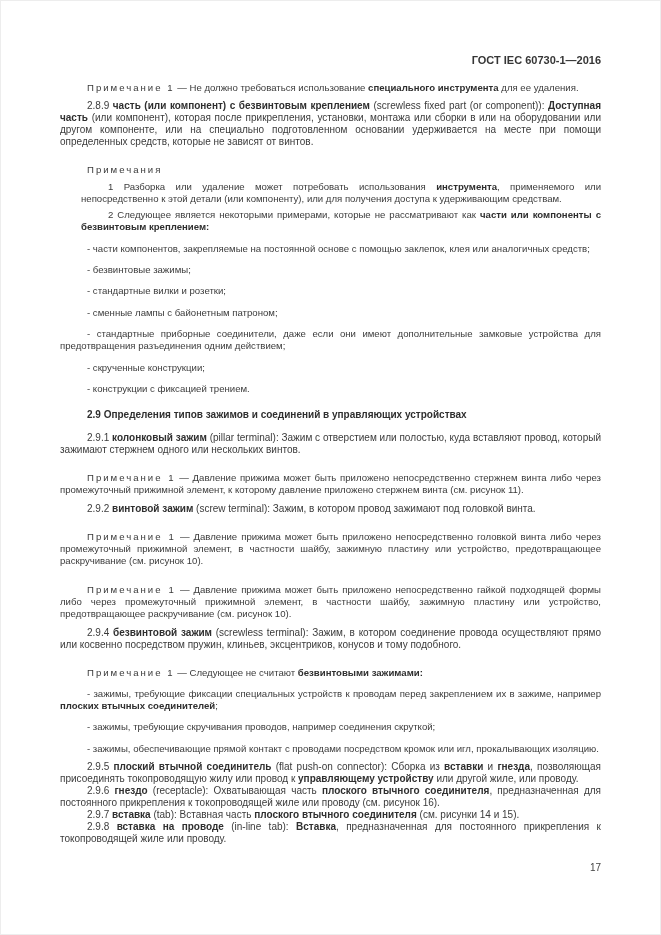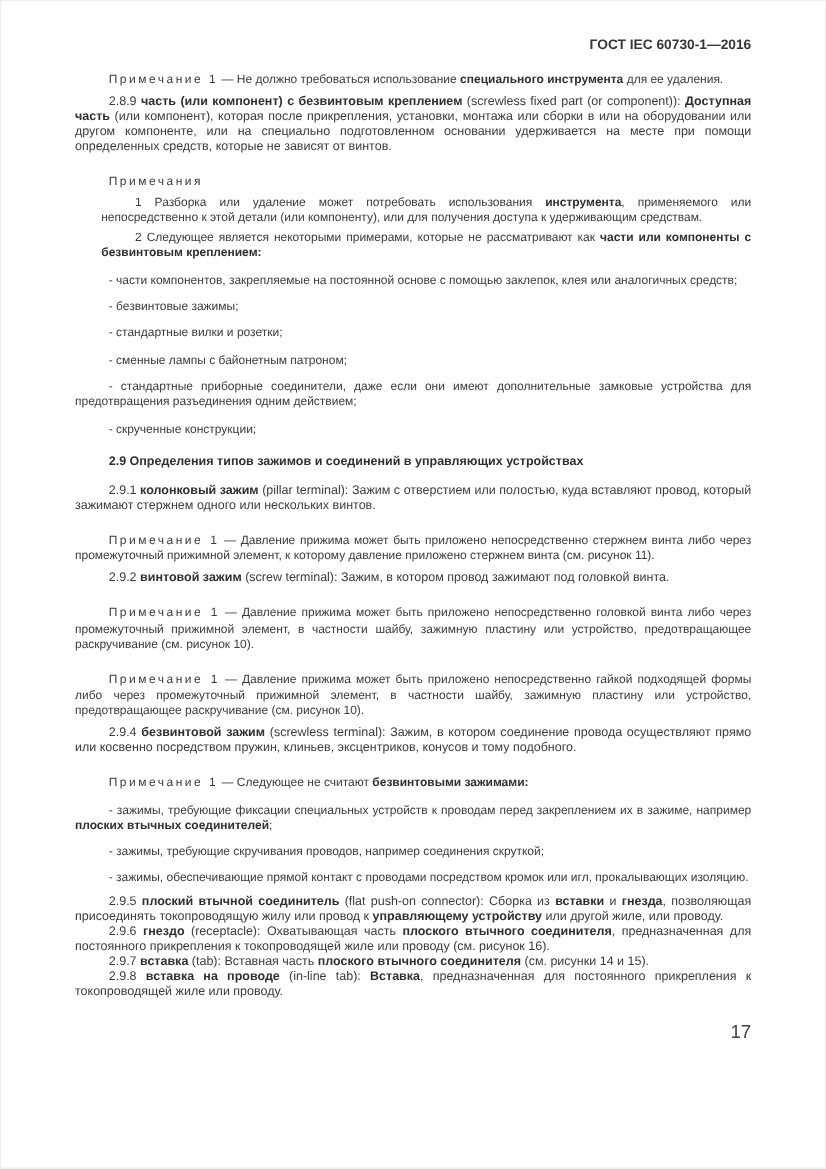--- a/index.html
+++ b/index.html
@@ -1,52 +1,53 @@
 <!DOCTYPE html>
 <html><head>
 <meta charset="utf-8">
 <style>
   html,body{margin:0;padding:0;}
   body{
     width:661px;height:935px;background:#ffffff;
     font-family:"Liberation Sans",sans-serif;color:#3b3b3b;
     box-shadow:inset 0 0 0 1px #ededed;overflow:hidden;
   }
-  .page{padding:30px 60px 0 60px;box-sizing:border-box;width:661px;}
+  .page{padding:54px 60px 0 60px;box-sizing:border-box;width:661px;}
   .hdr{text-align:right;font-weight:700;font-size:11px;color:#363636;margin:0 0 16px 0;}
   .blk{margin:0;text-align:justify;text-indent:27px;}
   .para,.para-tight,.heading{font-size:10px;line-height:12px;}
   .note,.note-item,.list-item{font-size:9.6px;line-height:12.3px;}
   .para{margin-top:6px;}
   .note{margin-top:16px;}
   .note-item{margin-top:4px;margin-left:21px;}
   .list-item{margin-top:9px;}
   .heading{margin-top:14px;margin-bottom:11px;font-weight:700;color:#303030;}
   .para-tight{margin-top:0;}
   .b{font-weight:700;color:#2f2f2f;}
   .sp{letter-spacing:2px;}
-  .pagenum{text-align:right;font-size:15px;color:#444;margin-top:17px;}
+  .pagenum{text-align:right;font-size:10px;color:#444;margin-top:17px;}
 </style>
 </head>
 <body>
 
 <div class="page">
   <p class="hdr">ГОСТ IEC 60730-1—2016</p>
   <div>
       <p class="blk note"><span class="sp">Примечание 1</span><span> — Не должно требоваться использование </span><span class="b">специального инструмента</span><span> для ее удаления.</span></p>
       <p class="blk para"><span>2.8.9 </span><span class="b">часть (или компонент) с безвинтовым креплением</span><span> (screwless fixed part (or component)): </span><span class="b">Доступная часть</span><span> (или компонент), которая после прикрепления, установки, монтажа или сборки в или на оборудовании или другом компоненте, или на специально подготовленном основании удерживается на месте при помощи определенных средств, которые не зависят от винтов.</span></p>
       <p class="blk note"><span class="sp">Примечания</span></p>
       <p class="blk note-item"><span>1 Разборка или удаление может потребовать использования </span><span class="b">инструмента</span><span>, применяемого или непосредственно к этой детали (или компоненту), или для получения доступа к удерживающим средствам.</span></p>
       <p class="blk note-item"><span>2 Следующее является некоторыми примерами, которые не рассматривают как </span><span class="b">части или компоненты с безвинтовым креплением:</span></p>
       <p class="blk list-item"><span>- части компонентов, закрепляемые на постоянной основе с помощью заклепок, клея или аналогичных средств;</span></p>
       <p class="blk list-item"><span>- безвинтовые зажимы;</span></p>
       <p class="blk list-item"><span>- стандартные вилки и розетки;</span></p>
       <p class="blk list-item"><span>- сменные лампы с байонетным патроном;</span></p>
       <p class="blk list-item"><span>- стандартные приборные соединители, даже если они имеют дополнительные замковые устройства для предотвращения разъединения одним действием;</span></p>
       <p class="blk list-item"><span>- скрученные конструкции;</span></p>
+      <p class="blk list-item"><span>- конструкции с фиксацией трением.</span></p>
       <p class="blk heading"><span class="b">2.9 Определения типов зажимов и соединений в управляющих устройствах</span></p>
       <p class="blk para"><span>2.9.1 </span><span class="b">колонковый зажим</span><span> (pillar terminal): Зажим с отверстием или полостью, куда вставляют провод, который зажимают стержнем одного или нескольких винтов.</span></p>
       <p class="blk note"><span class="sp">Примечание 1</span><span> — Давление прижима может быть приложено непосредственно стержнем винта либо через промежуточный прижимной элемент, к которому давление приложено стержнем винта (см. рисунок 11).</span></p>
       <p class="blk para"><span>2.9.2 </span><span class="b">винтовой зажим</span><span> (screw terminal): Зажим, в котором провод зажимают под головкой винта.</span></p>
       <p class="blk note"><span class="sp">Примечание 1</span><span> — Давление прижима может быть приложено непосредственно головкой винта либо через промежуточный прижимной элемент, в частности шайбу, зажимную пластину или устройство, предотвращающее раскручивание (см. рисунок 10).</span></p>
       <p class="blk note"><span class="sp">Примечание 1</span><span> — Давление прижима может быть приложено непосредственно гайкой подходящей формы либо через промежуточный прижимной элемент, в частности шайбу, зажимную пластину или устройство, предотвращающее раскручивание (см. рисунок 10).</span></p>
       <p class="blk para"><span>2.9.4 </span><span class="b">безвинтовой зажим</span><span> (screwless terminal): Зажим, в котором соединение провода осуществляют прямо или косвенно посредством пружин, клиньев, эксцентриков, конусов и тому подобного.</span></p>
       <p class="blk note"><span class="sp">Примечание 1</span><span> — Следующее не считают </span><span class="b">безвинтовыми зажимами:</span></p>
       <p class="blk list-item"><span>- зажимы, требующие фиксации специальных устройств к проводам перед закреплением их в зажиме, например </span><span class="b">плоских втычных соединителей</span><span>;</span></p>
       <p class="blk list-item"><span>- зажимы, требующие скручивания проводов, например соединения скруткой;</span></p>

